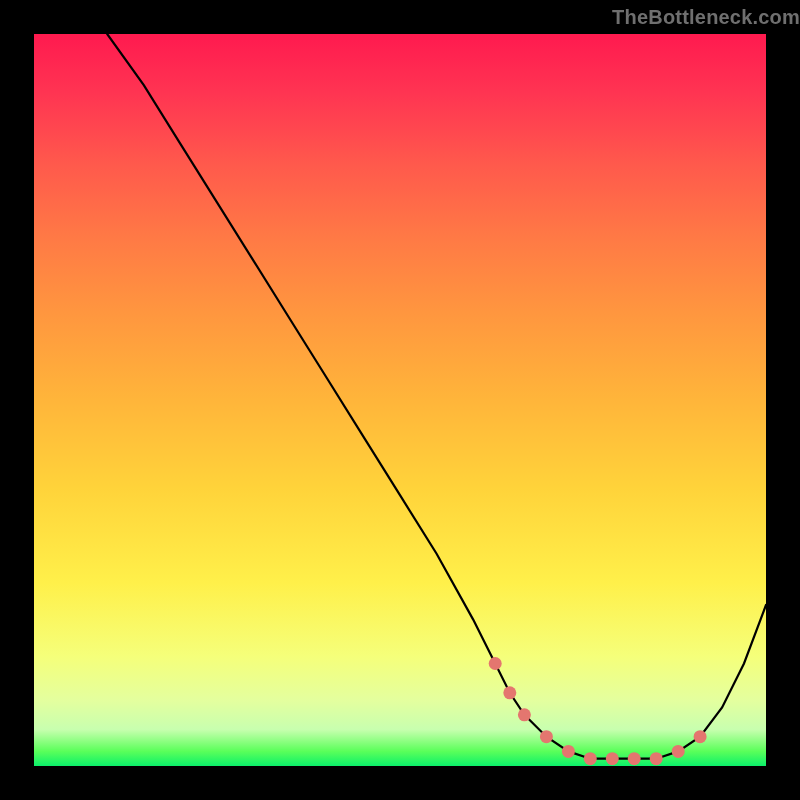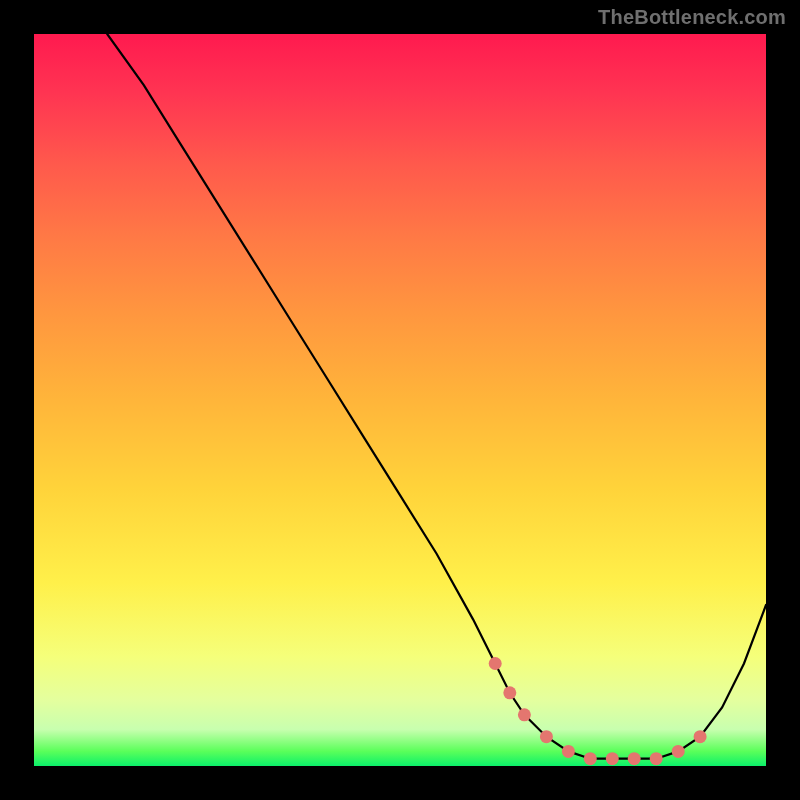--- a/index.html
+++ b/index.html
@@ -30,21 +30,21 @@
       #f5ff7a 85%,
       #e4ff9e 91%,
       #c8ffaf 95%,
       #5aff5a 98%,
       #0cf06a 100%
     );
   }
   .watermark {
     position: absolute;
     top: 6px;
-    right: 14px;
+    right: 0;
     color: #6f6f6f;
     font-size: 20px;
     font-weight: 600;
     letter-spacing: 0.2px;
     user-select: none;
   }
   svg.curve {
     position: absolute;
     left: 0;
     top: 0;

